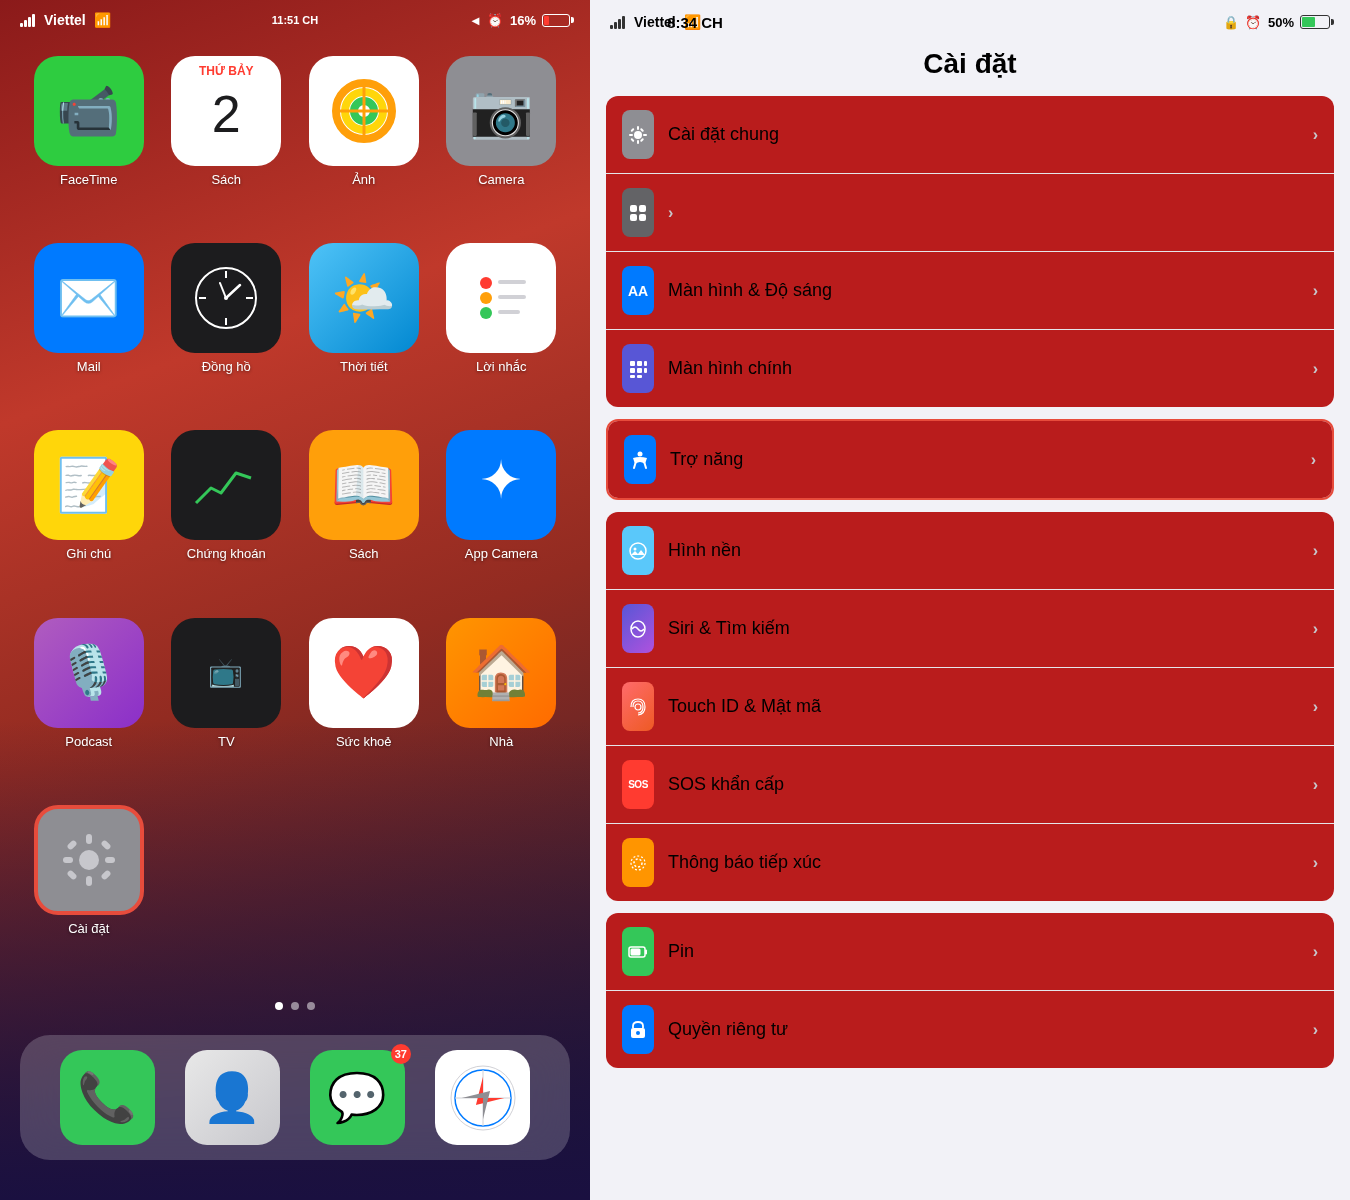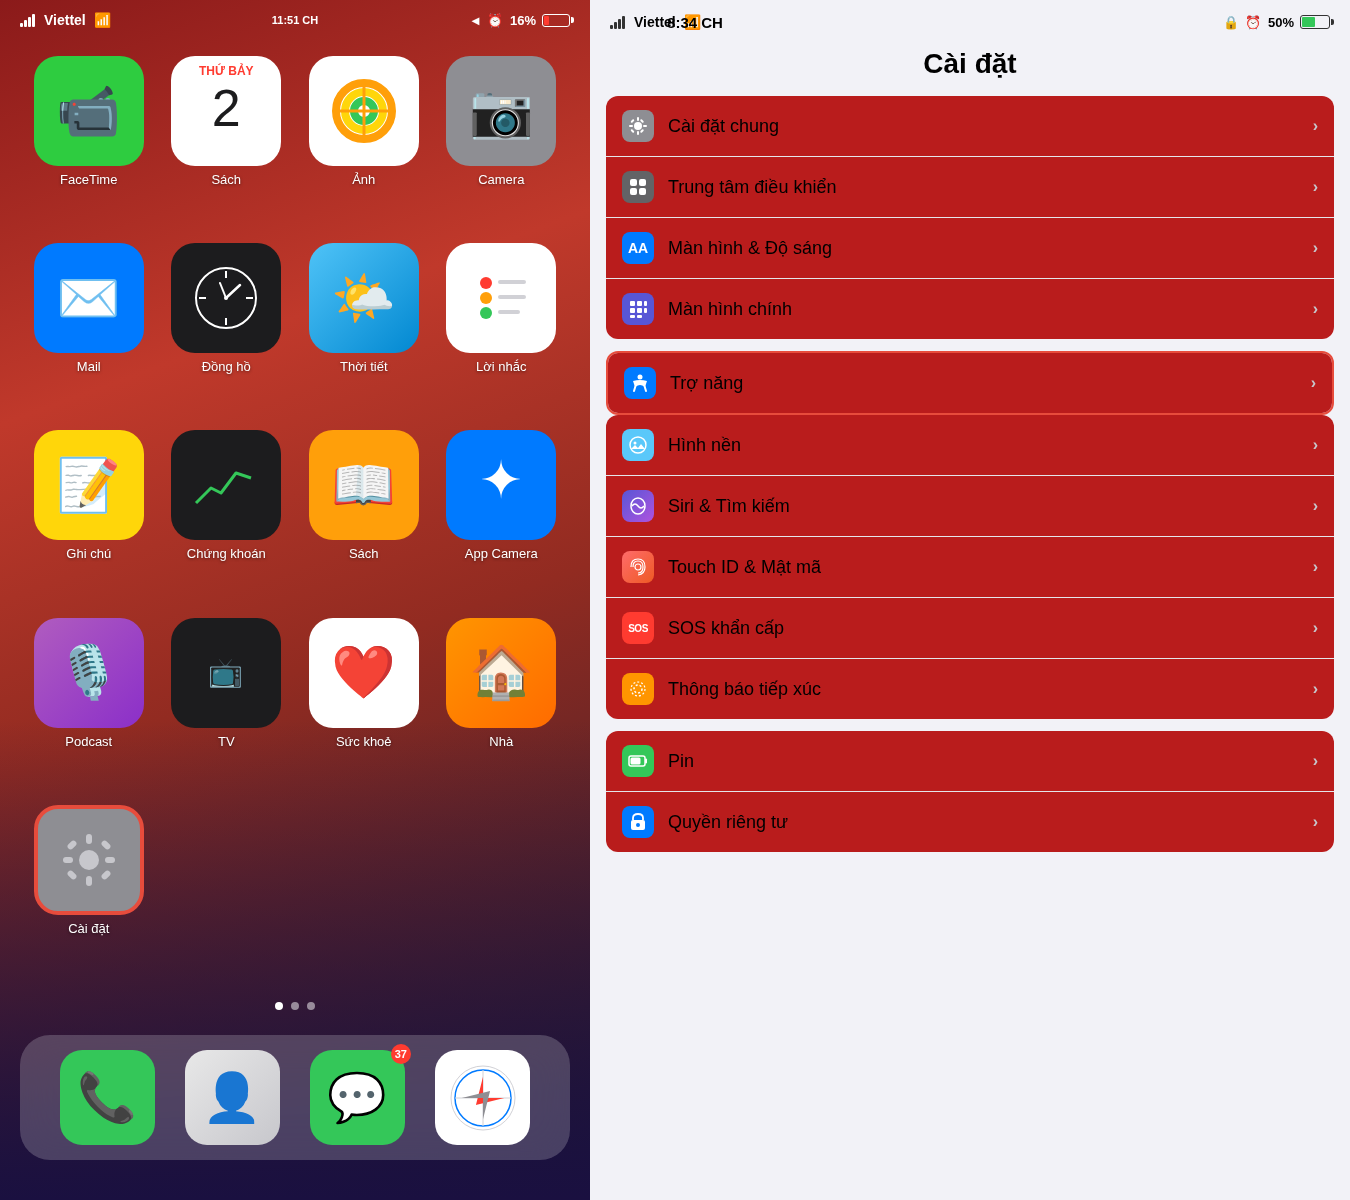--- a/index.html
+++ b/index.html
@@ -304,21 +304,21 @@
       background: #b91c1c;
       cursor: pointer;
     }
 
     .settings-row:last-child {
       border-bottom: none;
     }
 
     .settings-icon {
       width: 32px;
-      height: 32px;
+      height: 49px;
       border-radius: 8px;
       display: flex;
       align-items: center;
       justify-content: center;
       margin-right: 14px;
       flex-shrink: 0;
       font-size: 17px;
       color: white;
     }
 
@@ -338,20 +338,21 @@
     .ic-general { background: #8e8e93; }
     .ic-control { background: #636366; }
     .ic-display { background: #007aff; }
     .ic-accessibility { background: #007aff; }
     .ic-wallpaper { background: #5ac8fa; }
 
     
     .highlighted-section {
       background: white;
       border-radius: 12px;
+      margin-bottom: 12px;
       overflow: hidden;
       border: 2px solid #e74c3c;
     }
 
     .signal-bars {
       display: flex;
       align-items: flex-end;
       gap: 1px;
     }
 
@@ -393,21 +394,21 @@
     <div class="app-item">
       <div class="app-icon" style="background:#2ecc40;">
         <span style="font-size:52px;">📹</span>
       </div>
       <span class="app-label">FaceTime</span>
     </div>
 
     <div class="app-item">
       <div class="app-icon" style="background:white; flex-direction:column; justify-content:flex-start; padding-top:8px;">
         <div class="calendar-date">
-          <span class="calendar-day" style="font-size:12px; color:#ff3b30; font-weight:700; margin-bottom:2px;">THỨ BẢY</span>
+          <span class="calendar-day" style="font-size:12px; color:#ff3b30; font-weight:700; margin-bottom:8px;">THỨ BẢY</span>
           <span class="calendar-num" style="font-size:52px; font-weight:200; color:#1c1c1e; line-height:1.1;">2</span>
         </div>
       </div>
       <span class="app-label">Sách</span>
     </div>
 
     <div class="app-item">
       <div class="app-icon" style="background:white; overflow:hidden;">
         <svg width="70" height="70" viewBox="0 0 70 70">
           <circle cx="35" cy="35" r="28" fill="none" stroke="#ff9f0a" stroke-width="8"></circle>
@@ -646,21 +647,20 @@
       </div>
       <div class="settings-row">
         <div class="settings-icon ic-control">
           <svg width="20" height="20" viewBox="0 0 20 20">
               <rect x="2" y="2" width="7" height="7" rx="2" fill="white"></rect>
               <rect x="11" y="2" width="7" height="7" rx="2" fill="white"></rect>
               <rect x="2" y="11" width="7" height="7" rx="2" fill="white"></rect>
               <rect x="11" y="11" width="7" height="7" rx="2" fill="white"></rect>
             </svg>
         </div>
-        <span class="settings-row-text">Trung tâm điều khiển</span>
         <span class="chevron">›</span>
       </div>
       <div class="settings-row">
         <div class="settings-icon ic-display">
           <span style="color:white; font-size:14px; font-weight:800;">AA</span>
         </div>
         <span class="settings-row-text">Màn hình &amp; Độ sáng</span>
         <span class="chevron">›</span>
       </div>
       <div class="settings-row">

